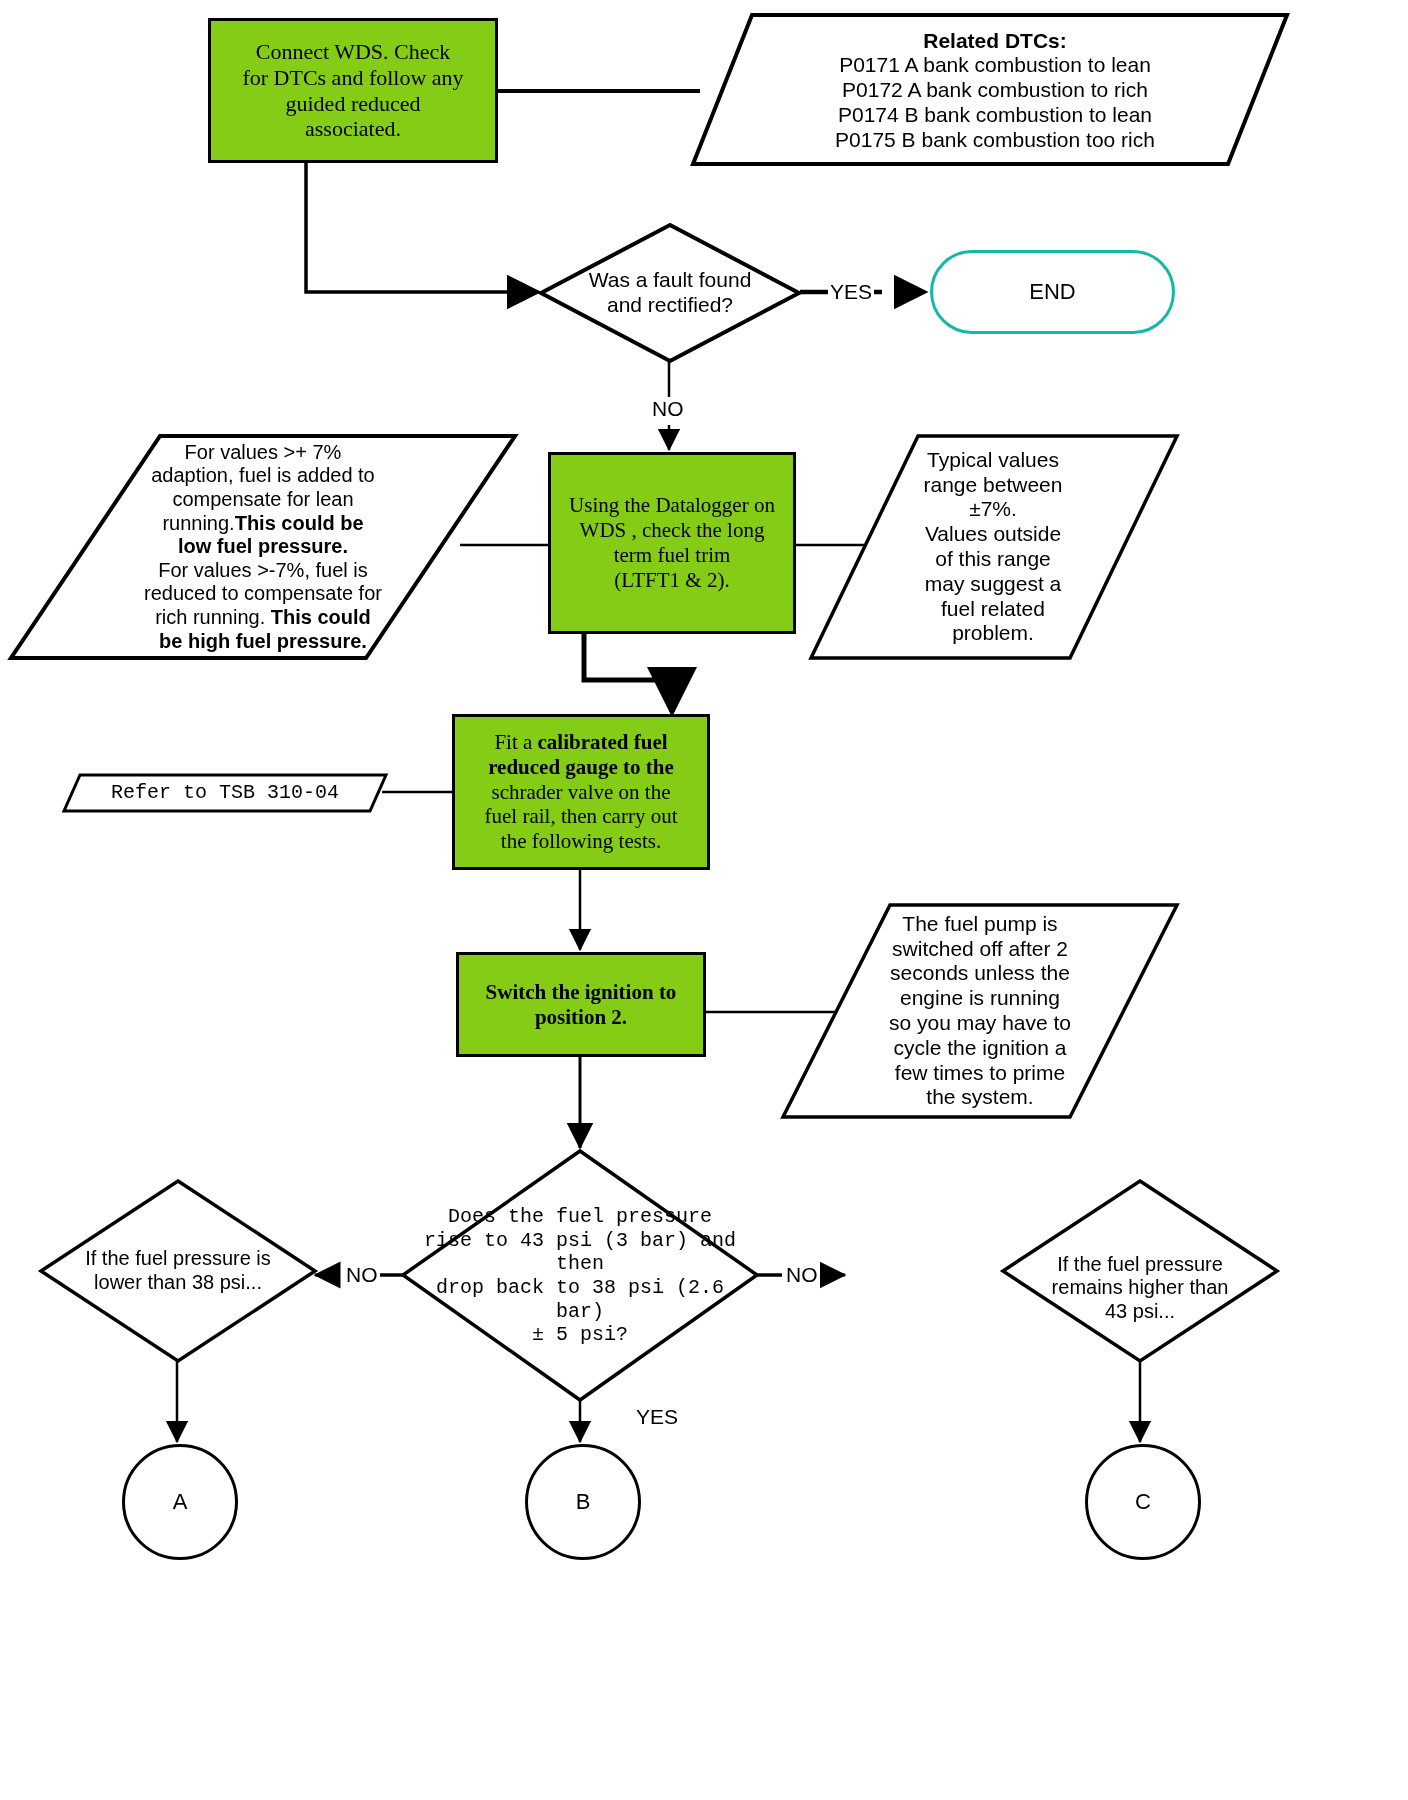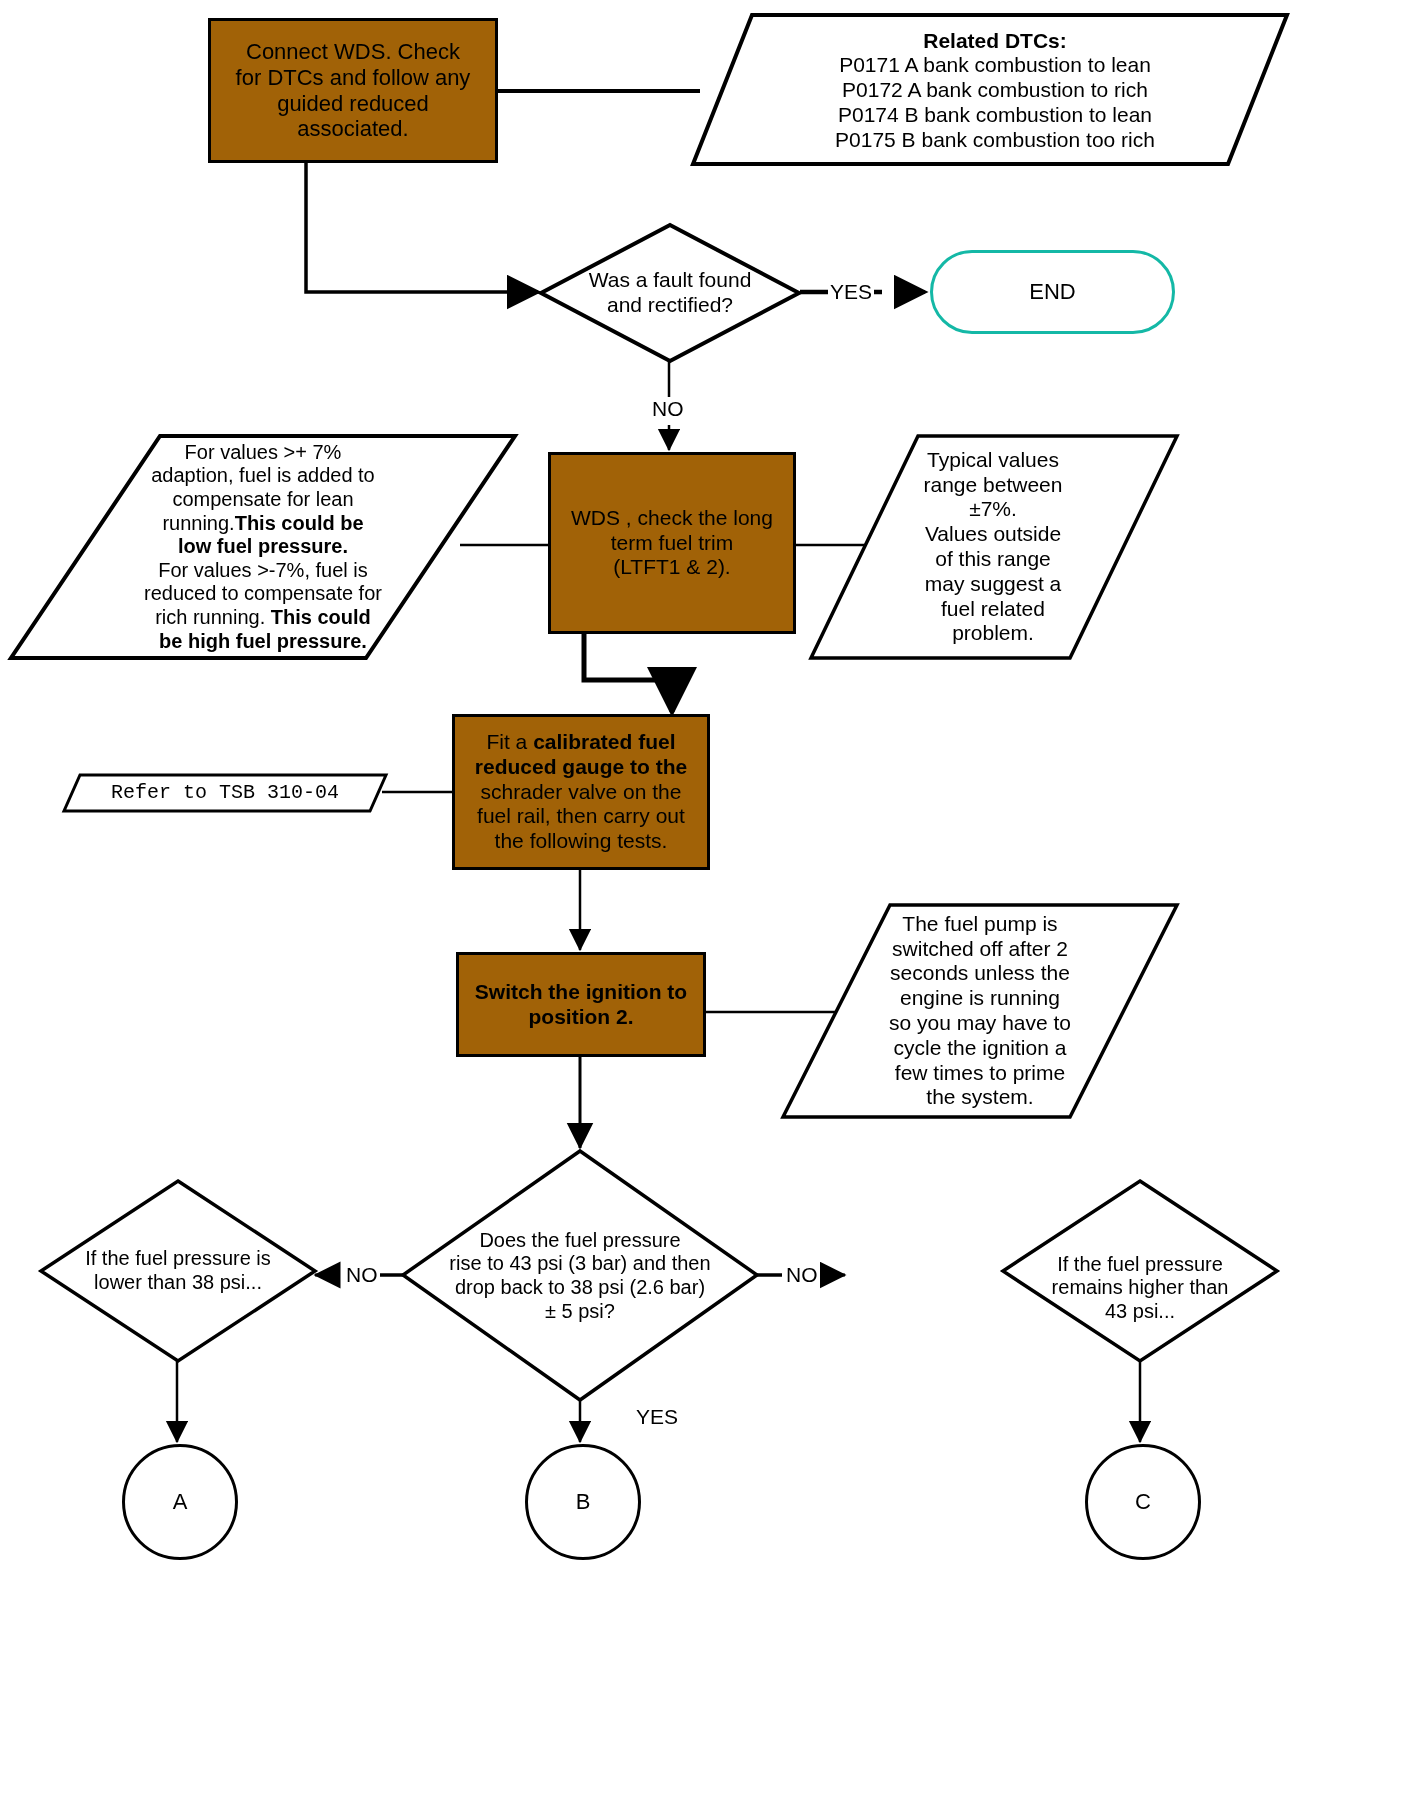--- a/index.html
+++ b/index.html
@@ -20,22 +20,23 @@
     box-sizing: border-box;
     display: flex;
     align-items: center;
     justify-content: center;
     text-align: center;
     color: #000;
     line-height: 1.18;
   }
   .proc {
     border: 3px solid #000;
-    background: #a16207;
+    background: #84cc16;
     padding: 14px 8px;
+    font-family: Liberation Serif, serif;
   }
   .term {
     border: 3px solid #14b8a6;
     background: #fff;
     border-radius: 9999px;
   }
   .para-wrap {
     position: absolute;
   }
   .para-wrap svg {
@@ -211,20 +212,21 @@
         <div>For values &gt;-7%, fuel is</div>
         <div>reduced to compensate for</div>
         <div><span>rich running. <b>This could</b></span></div>
         <div class="b">be high fuel pressure.</div>
       </div>
     </div>
   </div>
 
   <div class="node proc f21" style="left:548px; top:452px; width:248px; height:182px;">
     <div>
+      <div>Using the Datalogger on</div>
       <div>WDS , check the long</div>
       <div>term fuel  trim</div>
       <div>(LTFT1 &amp; 2).</div>
     </div>
   </div>
 
   <div class="para-wrap" style="left:808px; top:433px; width:372px; height:228px;">
     <svg width="372" height="228" viewBox="0 0 372 228">
       <polygon points="110,3 369,3 262,225 3,225" fill="#fff" stroke="#000" stroke-width="3.5"></polygon>
     </svg>
@@ -299,21 +301,21 @@
         <div>If the fuel pressure is</div>
         <div>lower than 38 psi...</div>
       </div>
     </div>
   </div>
 
   <div class="dia-wrap" style="left:400px; top:1148px; width:360px; height:256px;">
     <svg width="360" height="256" viewBox="0 0 360 256">
       <polygon points="180,3 357,127 180,252 3,127" fill="#fff" stroke="#000" stroke-width="3.5"></polygon>
     </svg>
-    <div class="dia-text f20" style="left:12px; top:0; width:336px; height:256px;">
+    <div class="dia-text f20" style="left:12px; top:0; width:336px; height:256px;font-family:Liberation Mono, monospace;">
       <div>
         <div>Does the fuel pressure</div>
         <div>rise to 43 psi (3 bar) and then</div>
         <div>drop back to 38 psi (2.6 bar)</div>
         <div>± 5 psi?</div>
       </div>
     </div>
   </div>
 
   <div class="dia-wrap" style="left:1000px; top:1178px; width:280px; height:186px;">

